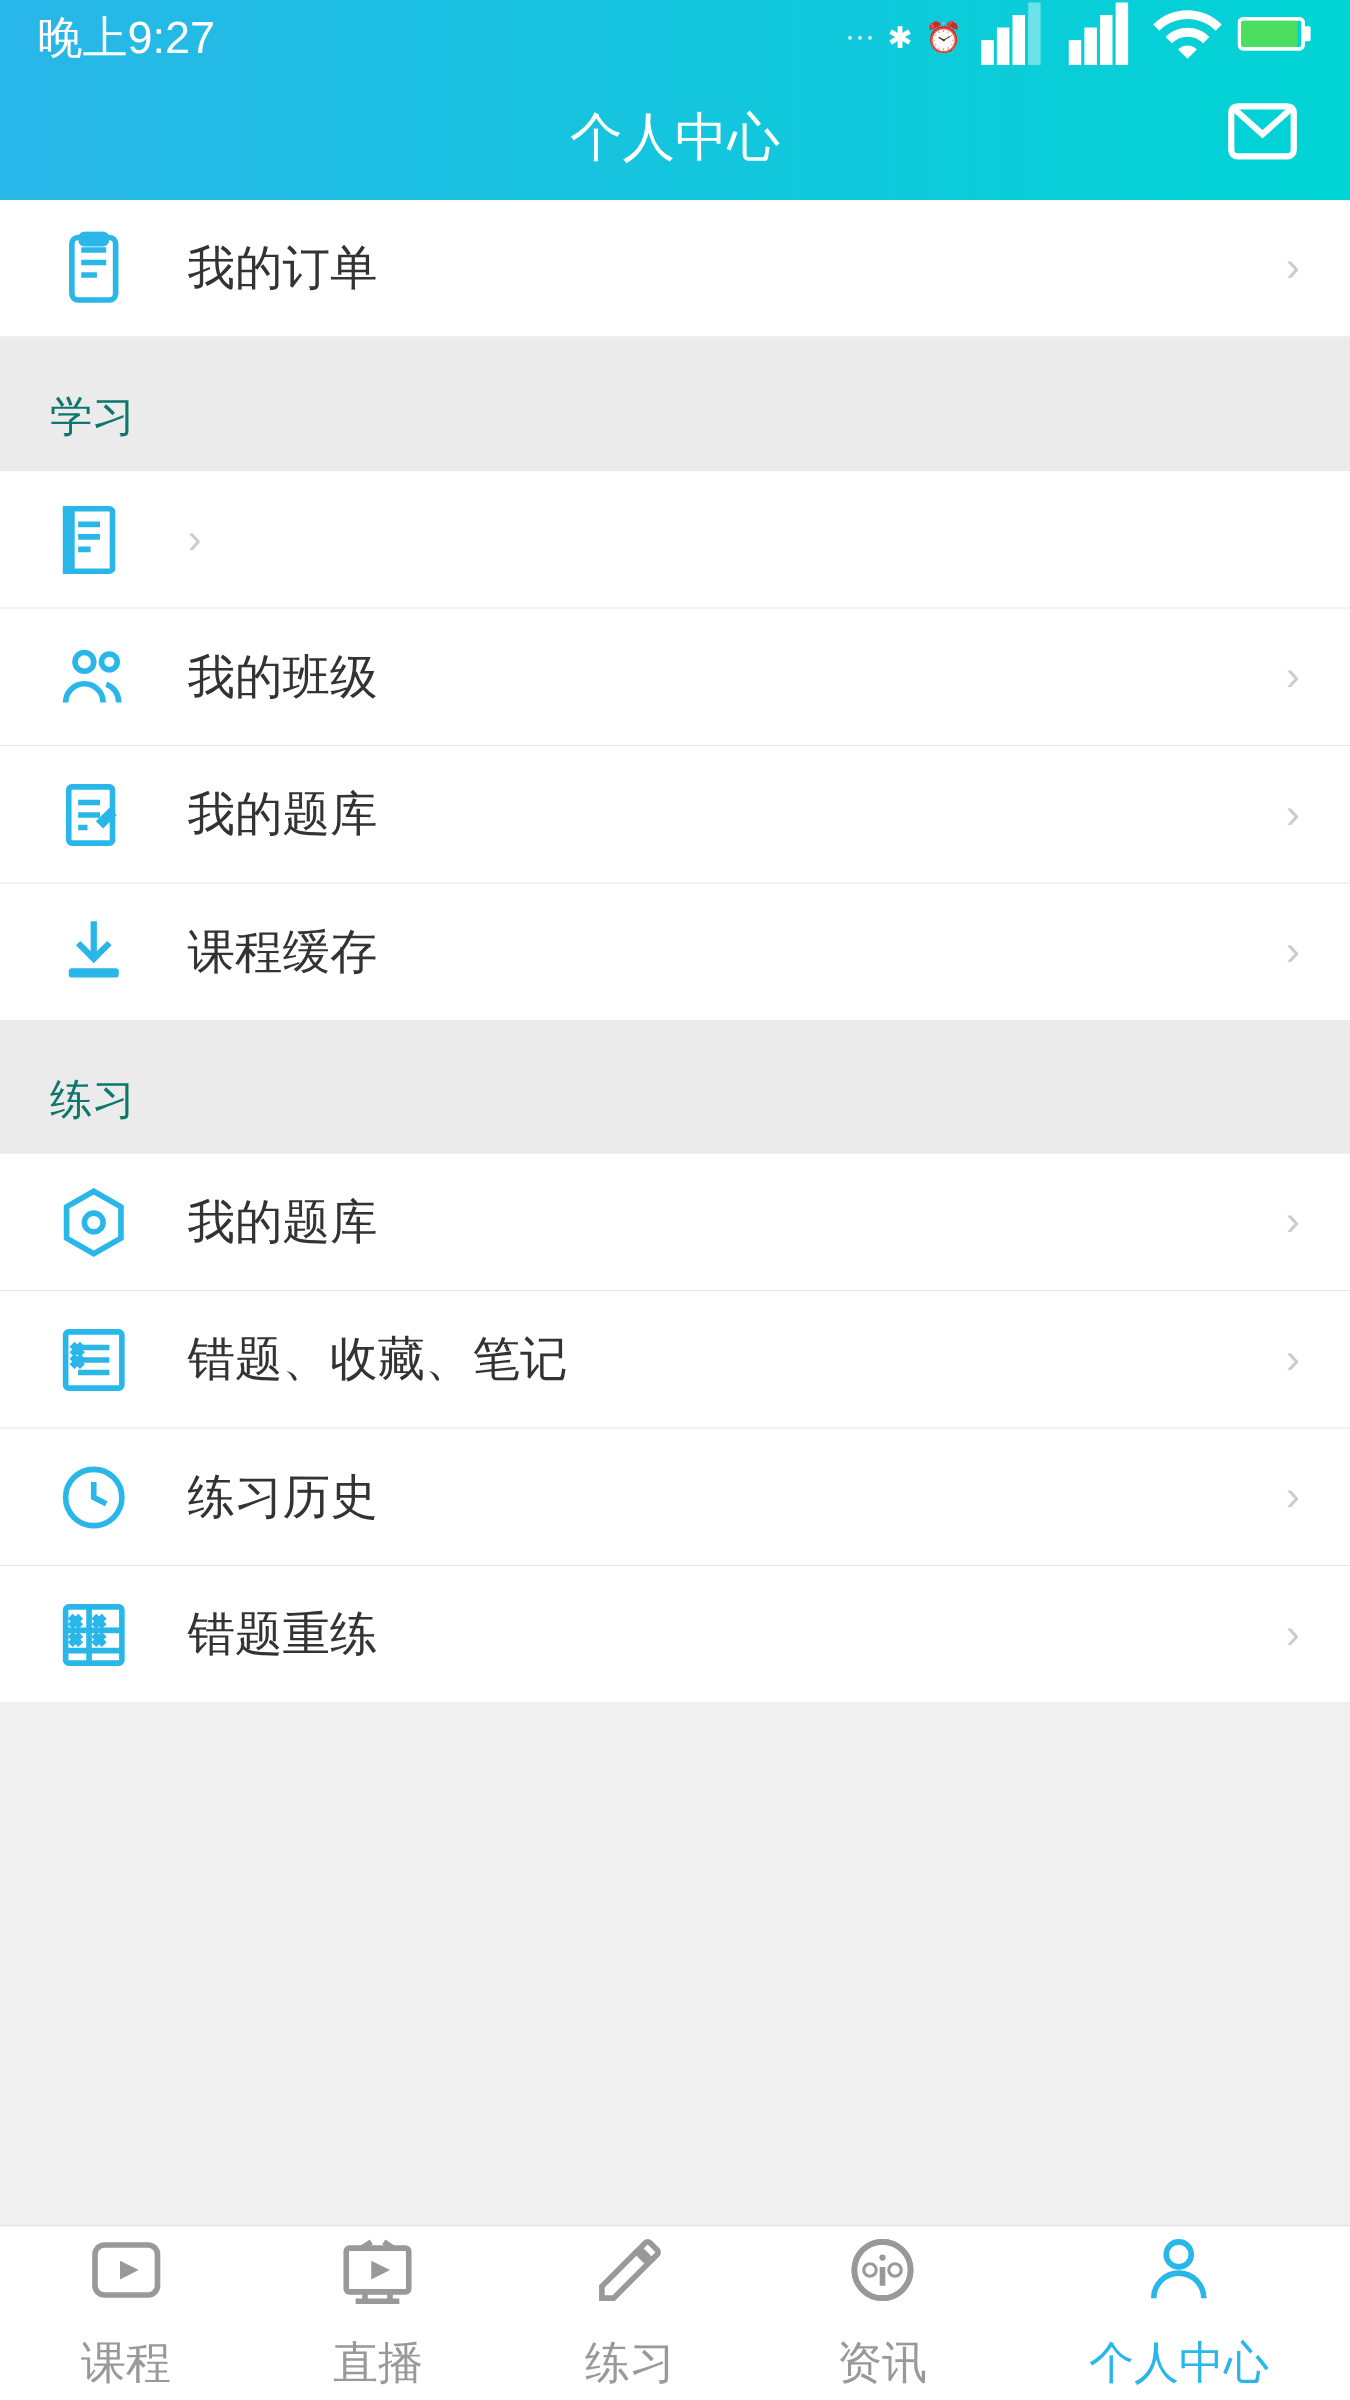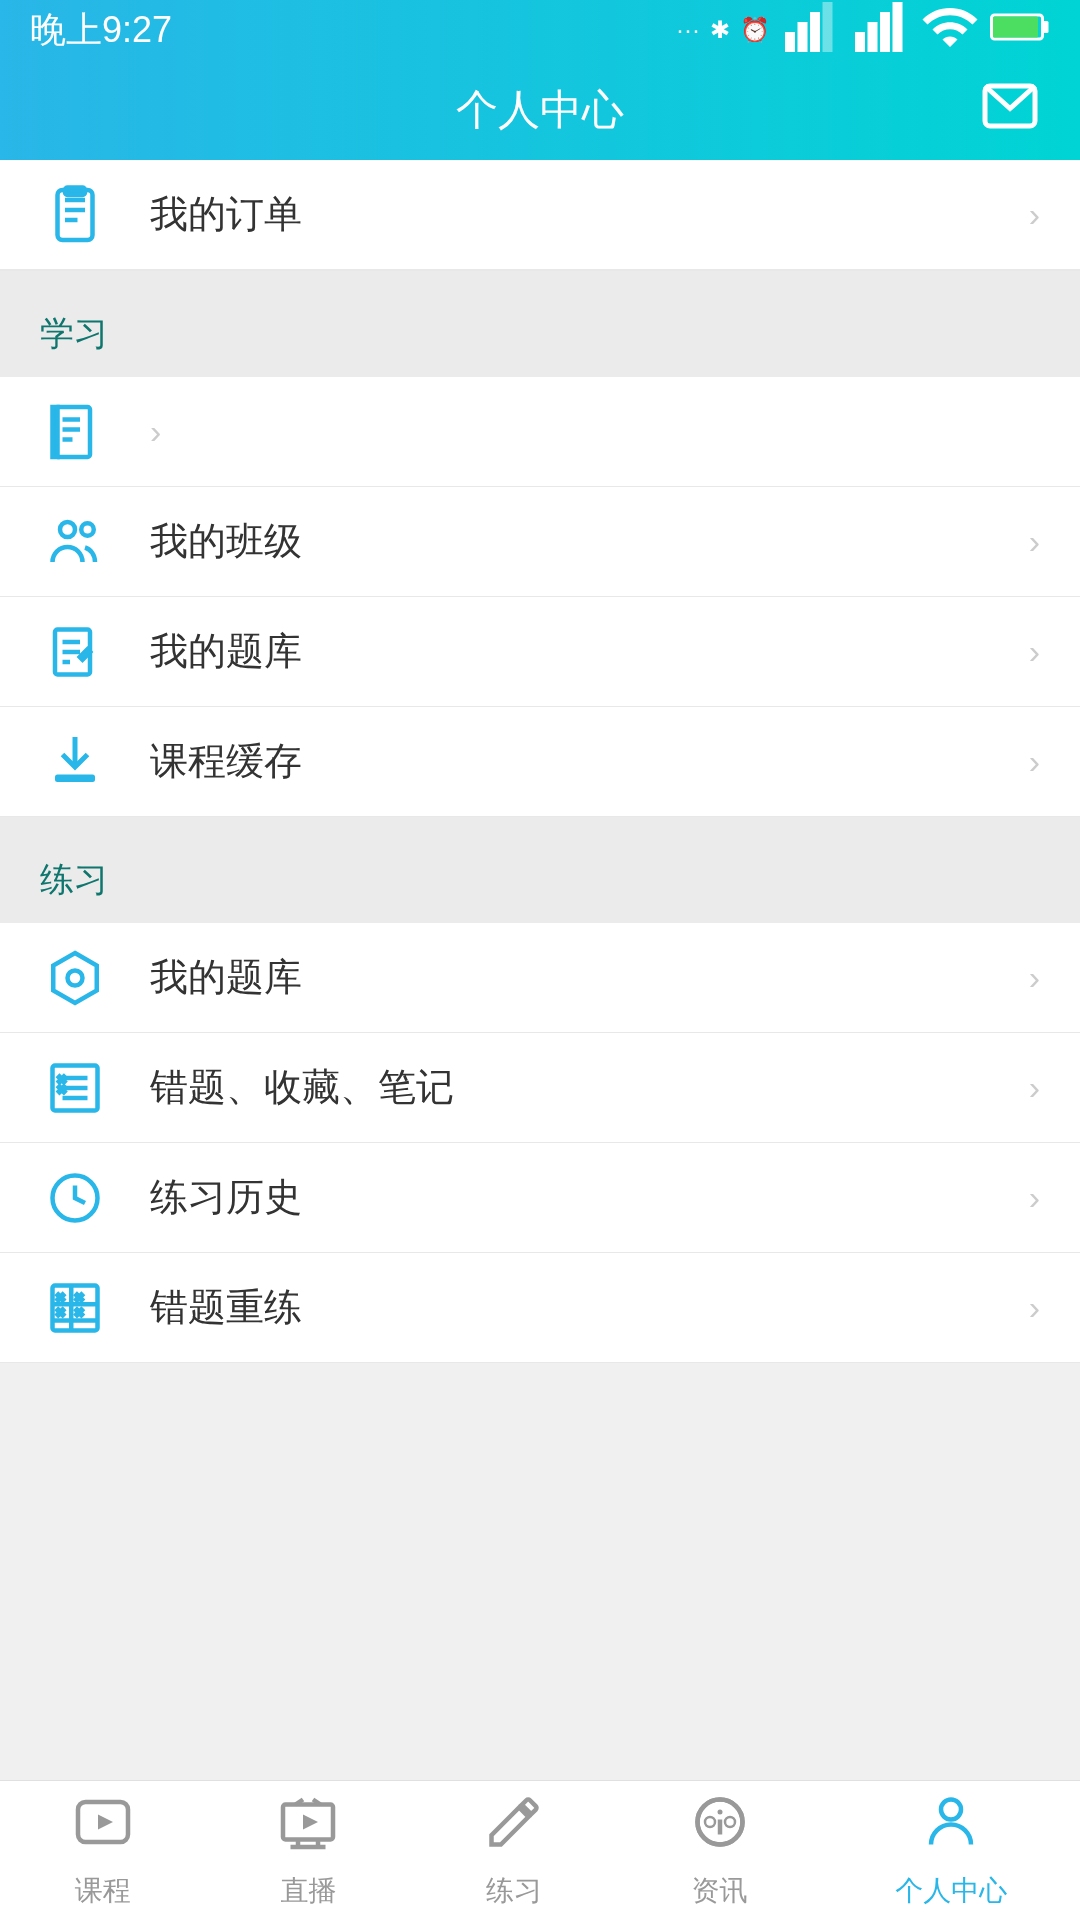--- a/index.html
+++ b/index.html
@@ -123,21 +123,21 @@
       cursor: pointer;
     }
     .tab-icon {
       font-size: 50px;
       color: #999;
     }
     .tab-icon.active {
       color: #29b6e8;
     }
     .tab-label {
-      font-size: 28px;
+      font-size: 36px;
       color: #999;
     }
     .tab-label.active {
       color: #29b6e8;
     }
 
     
     svg {
       width: 60px;
       height: 60px;

